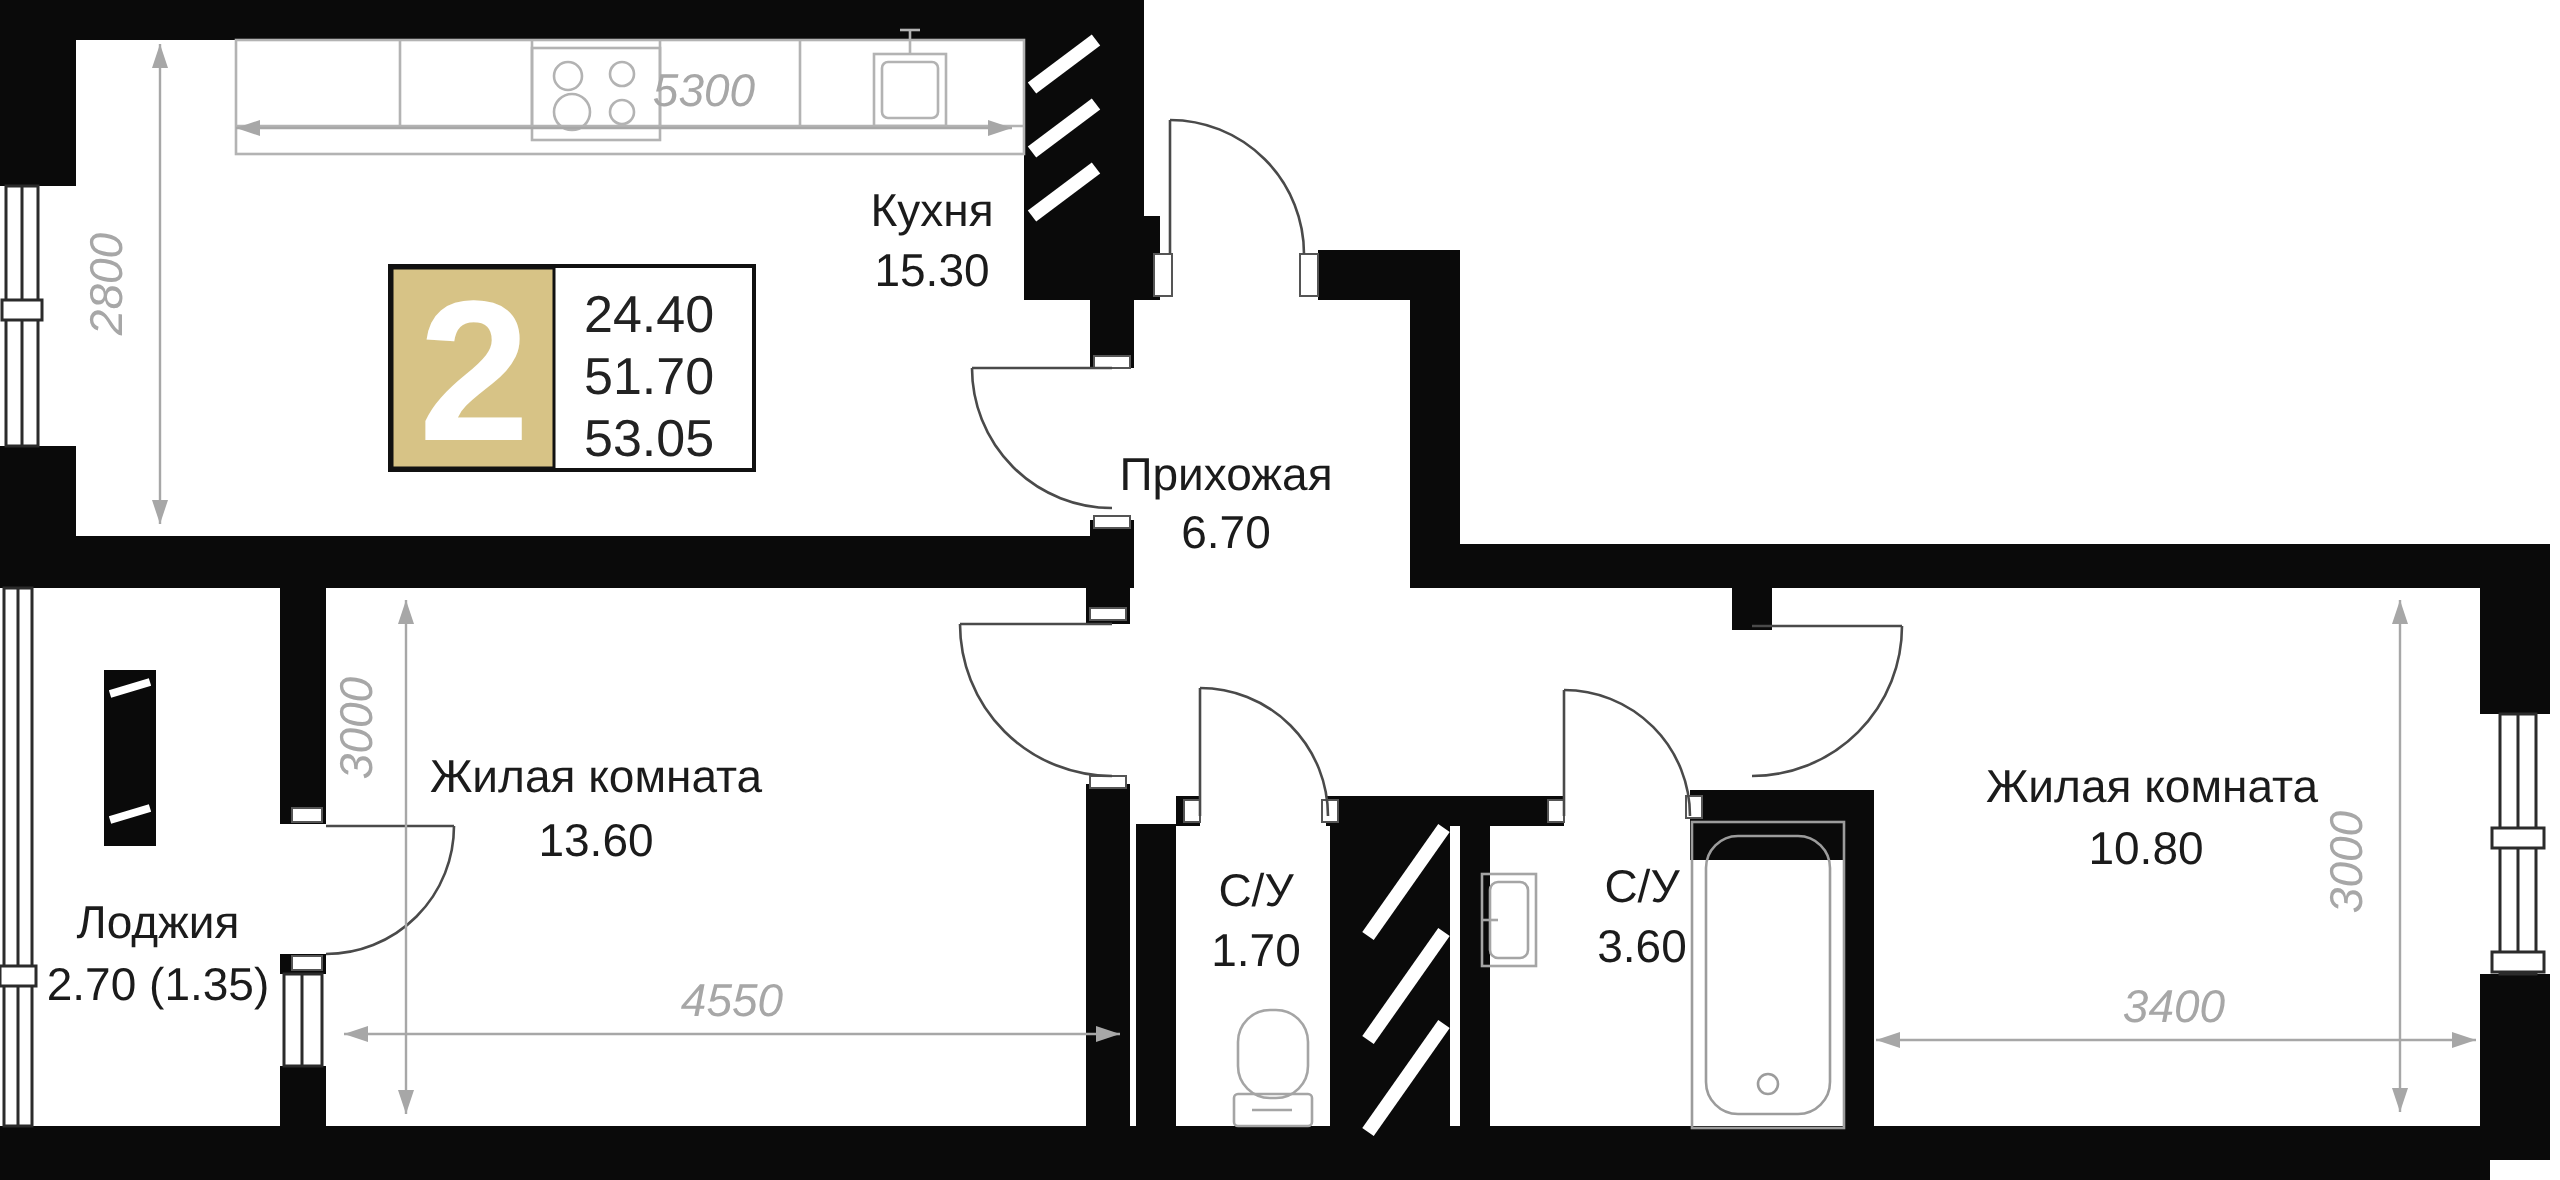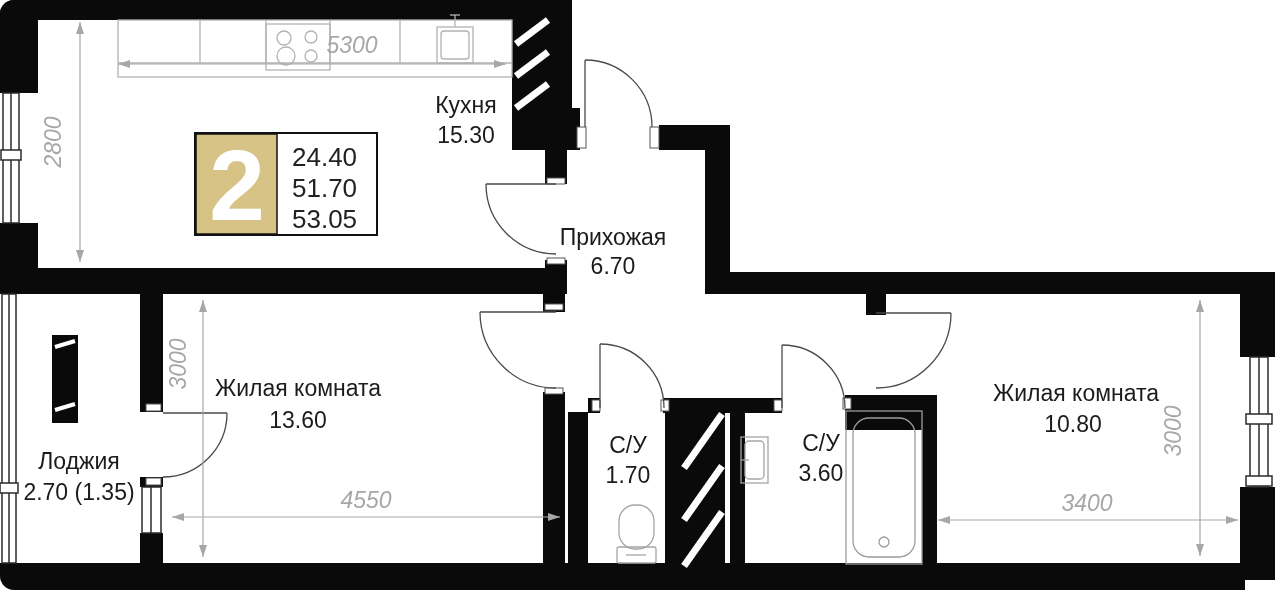--- a/index.html
+++ b/index.html
@@ -1,17 +1,17 @@
 <!DOCTYPE html>
 <html><head>
 <meta charset="utf-8">
 <style>
   html,body{margin:0;padding:0;background:#fff;}
   .stage{position:relative;width:1280px;height:590px;background:#fff;overflow:hidden;
-         font-family:"Liberation Sans",sans-serif;border-radius:14px;}
+         font-family:"Liberation Sans",sans-serif;}
   svg{display:block}
   text{font-family:"Liberation Sans",sans-serif;}
   .room-name{font-size:23px;fill:#1b1b1b;}
   .room-area{font-size:23px;fill:#1b1b1b;}
   .dim{font-size:23px;font-style:italic;fill:#a7a7a7;}
   .legend-num{font-size:26px;fill:#222;}
   .legend-big{font-size:100px;font-weight:bold;fill:#ffffff;}
 </style>
 </head>
 <body>

